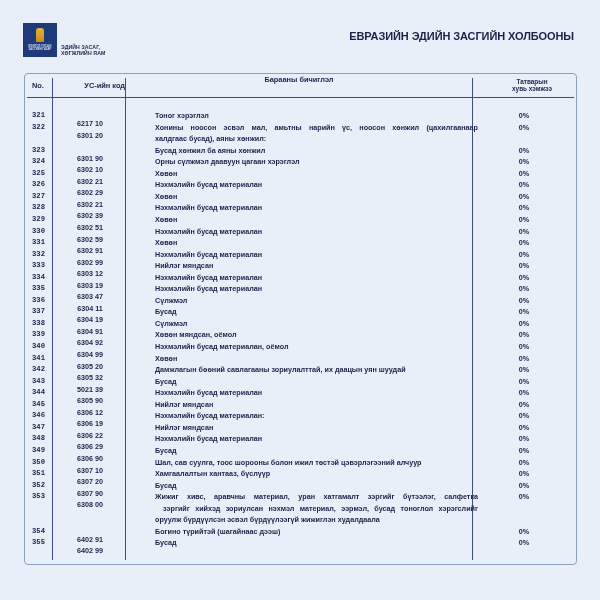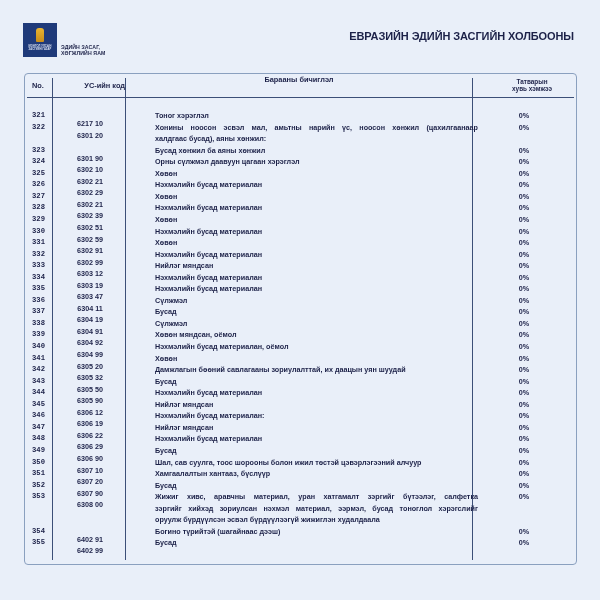--- a/index.html
+++ b/index.html
@@ -260,21 +260,21 @@
     <div class="row" style="top: 364.1px; left: 0px;">
       <div class="c-no">342</div>
       <div class="c-code">6305 32</div>
       <div class="c-desc">
         <div>Дамжлагын бөөний савлагааны зориулалттай, их даацын уян шуудай</div>
       </div>
       <div class="c-rate">0%</div>
     </div>
     <div class="row" style="top: 375.65px; left: 0px;">
       <div class="c-no">343</div>
-      <div class="c-code">6305 50</div>
+      <div class="c-code">5021 39</div>
       <div class="c-desc">
         <div>Бусад</div>
       </div>
       <div class="c-rate">0%</div>
     </div>
     <div class="row" style="top: 387.2px; left: 0px;">
       <div class="c-no">344</div>
       <div class="c-code">6305 90</div>
       <div class="c-desc">
         <div>Нэхмэлийн бусад материалан</div>
@@ -343,21 +343,21 @@
       <div class="c-desc">
         <div>Бусад</div>
       </div>
       <div class="c-rate">0%</div>
     </div>
     <div class="row" style="top: 491.15px; left: 0px;">
       <div class="c-no">353</div>
       <div class="c-code">6308 00</div>
       <div class="c-desc">
         <div style="text-align-last: justify;">Жижиг хивс, аравчны материал, уран хатгамалт зэргийг бүтээлэг, салфетка</div>
-        <div style="text-align-last: justify;">зэргийг хийхэд зориулсан нэхмэл материал, ээрмэл, бусад тоноглол хэрэгслийг</div>
+        <div style="text-align-last: justify; margin-left: 8px;">зэргийг хийхэд зориулсан нэхмэл материал, ээрмэл, бусад тоноглол хэрэгслийг</div>
         <div>оруулж бүрдүүлсэн эсвэл бүрдүүлээгүй жижиглэн худалдаала</div>
       </div>
       <div class="c-rate">0%</div>
     </div>
     <div class="row" style="top: 525.8px; left: 0px;">
       <div class="c-no">354</div>
       <div class="c-code">6402 91</div>
       <div class="c-desc">
         <div>Богино түрийтэй (шагайнаас дээш)</div>
       </div>

